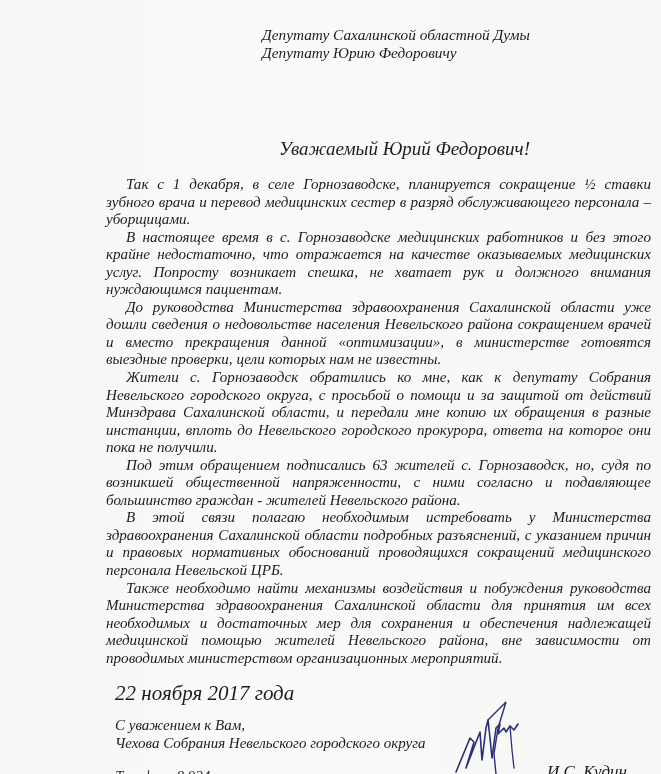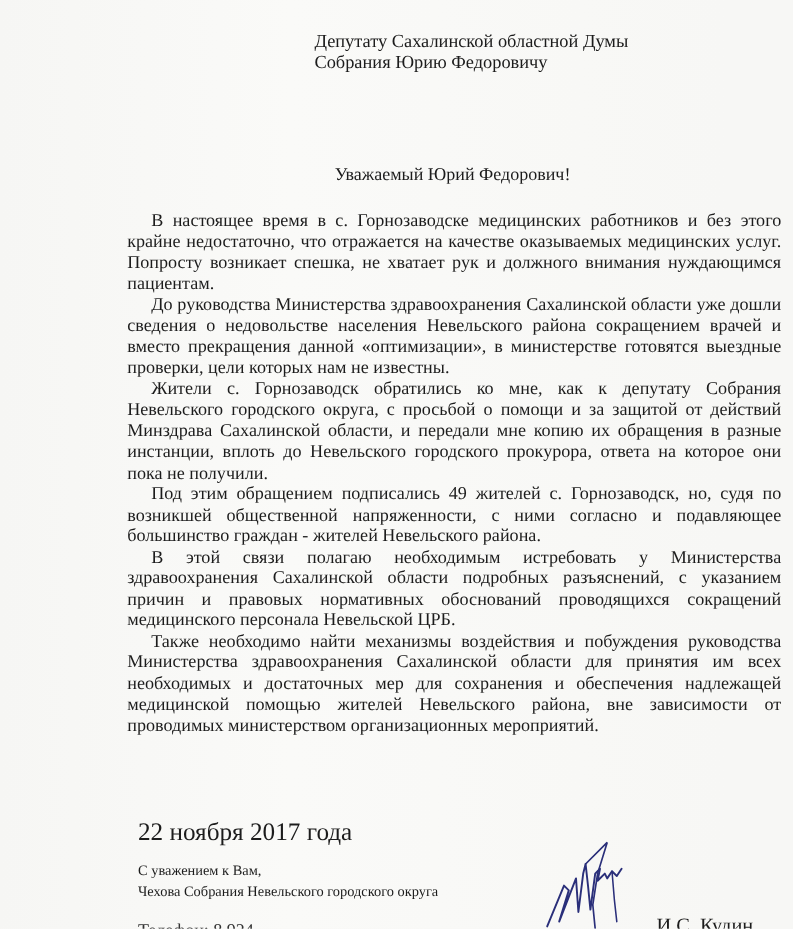--- a/index.html
+++ b/index.html
@@ -6,71 +6,73 @@
   body {
     width: 661px; height: 774px; overflow: hidden;
     background: #f7f7f5;
     font-family: "Liberation Serif", "DejaVu Serif", serif;
     color: #1c1c1c;
     position: relative;
   }
   .page {
     position: absolute; left: 0; top: 0; width: 605px; height: 774px;
     background: linear-gradient(90deg, #f6f6f4 0%, #fafaf8 40%, #f7f7f5 100%);
+    font-style: italic;
   }
   .addressee {
     position: absolute; left: 262px; top: 26px;
     font-size: 15.3px; line-height: 18px;
   }
   .addressee div { white-space: nowrap; }
   .greeting {
     position: absolute; left: 279px; top: 138px;
-    font-size: 15px; white-space: nowrap;
+    font-size: 19px; white-space: nowrap;
   }
   .body-text {
     position: absolute; left: 106px; top: 176px; width: 545px;
     font-size: 15.1px; line-height: 17.55px;
     text-align: justify;
   }
   .body-text p { margin: 0; text-indent: 20px; }
   .date {
     position: absolute; left: 115px; top: 681px; font-size: 21px; white-space: nowrap;
   }
   .closing {
-    position: absolute; left: 115px; top: 716px; font-size: 12px; line-height: 18px;
+    position: absolute; left: 115px; top: 716px; font-size: 15px; line-height: 18px;
   }
   .closing div { white-space: nowrap; }
   .signer {
     position: absolute; left: 547px; top: 762px; font-size: 17px; white-space: nowrap;
   }
   .signature {
     position: absolute; left: 452px; top: 698px; width: 80px; height: 76px;
   }
   .phone {
     position: absolute; left: 115px; top: 768px; font-size: 15px; white-space: nowrap;
     color: #333;
   }
 </style>
 </head>
 <body>
 
 <div class="page">
 
   <div class="addressee">
     <div>Депутату Сахалинской областной Думы</div>
-    <div>Собрания Юрию Федоровичу</div>
+    <div>Депутату Юрию Федоровичу</div>
   </div>
 
   <div class="greeting">Уважаемый Юрий Федорович!</div>
 
   <div class="body-text">
+    <p>Так с 1 декабря, в селе Горнозаводске, планируется сокращение ½ ставки зубного врача и перевод медицинских сестер в разряд обслуживающего персонала – уборщицами.</p>
     <p>В настоящее время в с. Горнозаводске медицинских работников и без этого крайне недостаточно, что отражается на качестве оказываемых медицинских услуг. Попросту возникает спешка, не хватает рук и должного внимания нуждающимся пациентам.</p>
     <p>До руководства Министерства здравоохранения Сахалинской области уже дошли сведения о недовольстве населения Невельского района сокращением врачей и вместо прекращения данной «оптимизации», в министерстве готовятся выездные проверки, цели которых нам не известны.</p>
     <p>Жители с. Горнозаводск обратились ко мне, как к депутату Собрания Невельского городского округа, с просьбой о помощи и за защитой от действий Минздрава Сахалинской области, и передали мне копию их обращения в разные инстанции, вплоть до Невельского городского прокурора, ответа на которое они пока не получили.</p>
-    <p>Под этим обращением подписались 49 жителей с. Горнозаводск, но, судя по возникшей общественной напряженности, с ними согласно и подавляющее большинство граждан - жителей Невельского района.</p>
+    <p>Под этим обращением подписались 63 жителей с. Горнозаводск, но, судя по возникшей общественной напряженности, с ними согласно и подавляющее большинство граждан - жителей Невельского района.</p>
     <p>В этой связи полагаю необходимым истребовать у Министерства здравоохранения Сахалинской области подробных разъяснений, с указанием причин и правовых нормативных обоснований проводящихся сокращений медицинского персонала Невельской ЦРБ.</p>
     <p>Также необходимо найти механизмы воздействия и побуждения руководства Министерства здравоохранения Сахалинской области для принятия им всех необходимых и достаточных мер для сохранения и обеспечения надлежащей медицинской помощью жителей Невельского района, вне зависимости от проводимых министерством организационных мероприятий.</p>
   </div>
 
   <div class="date">22 ноября 2017 года</div>
 
   <div class="closing">
     <div>С уважением к Вам,</div>
     <div>Чехова Собрания Невельского городского округа</div>
   </div>

